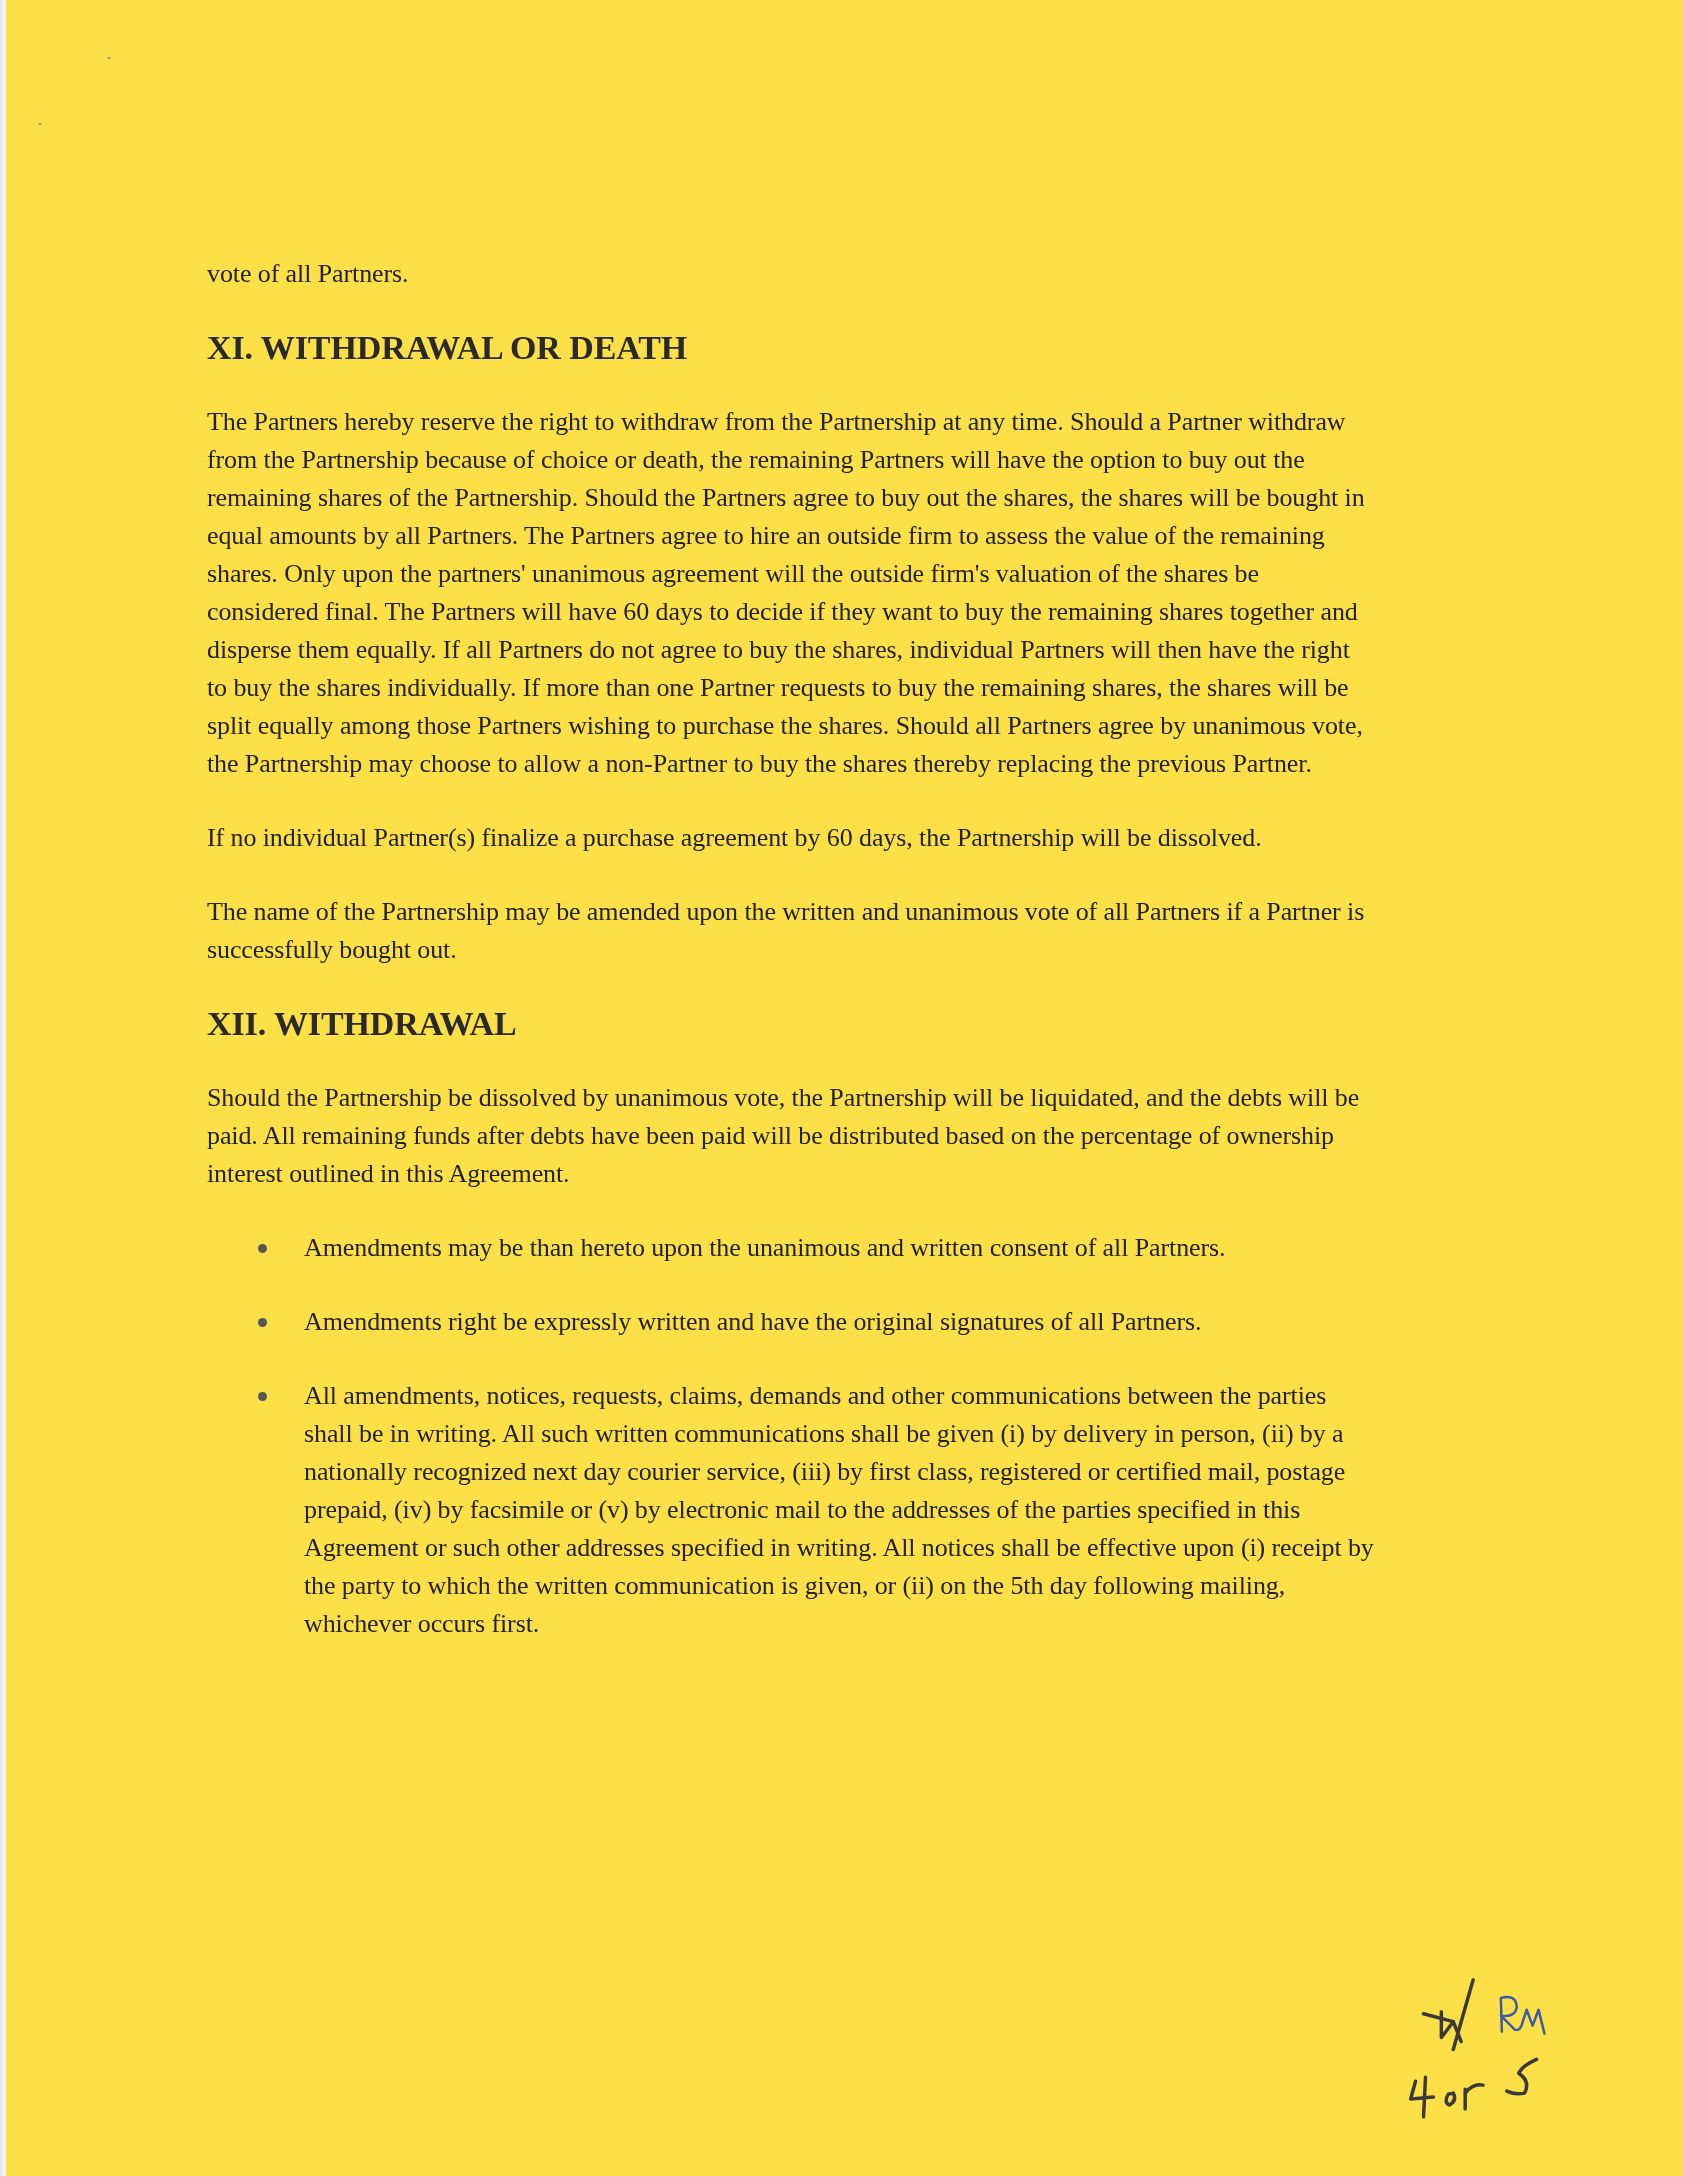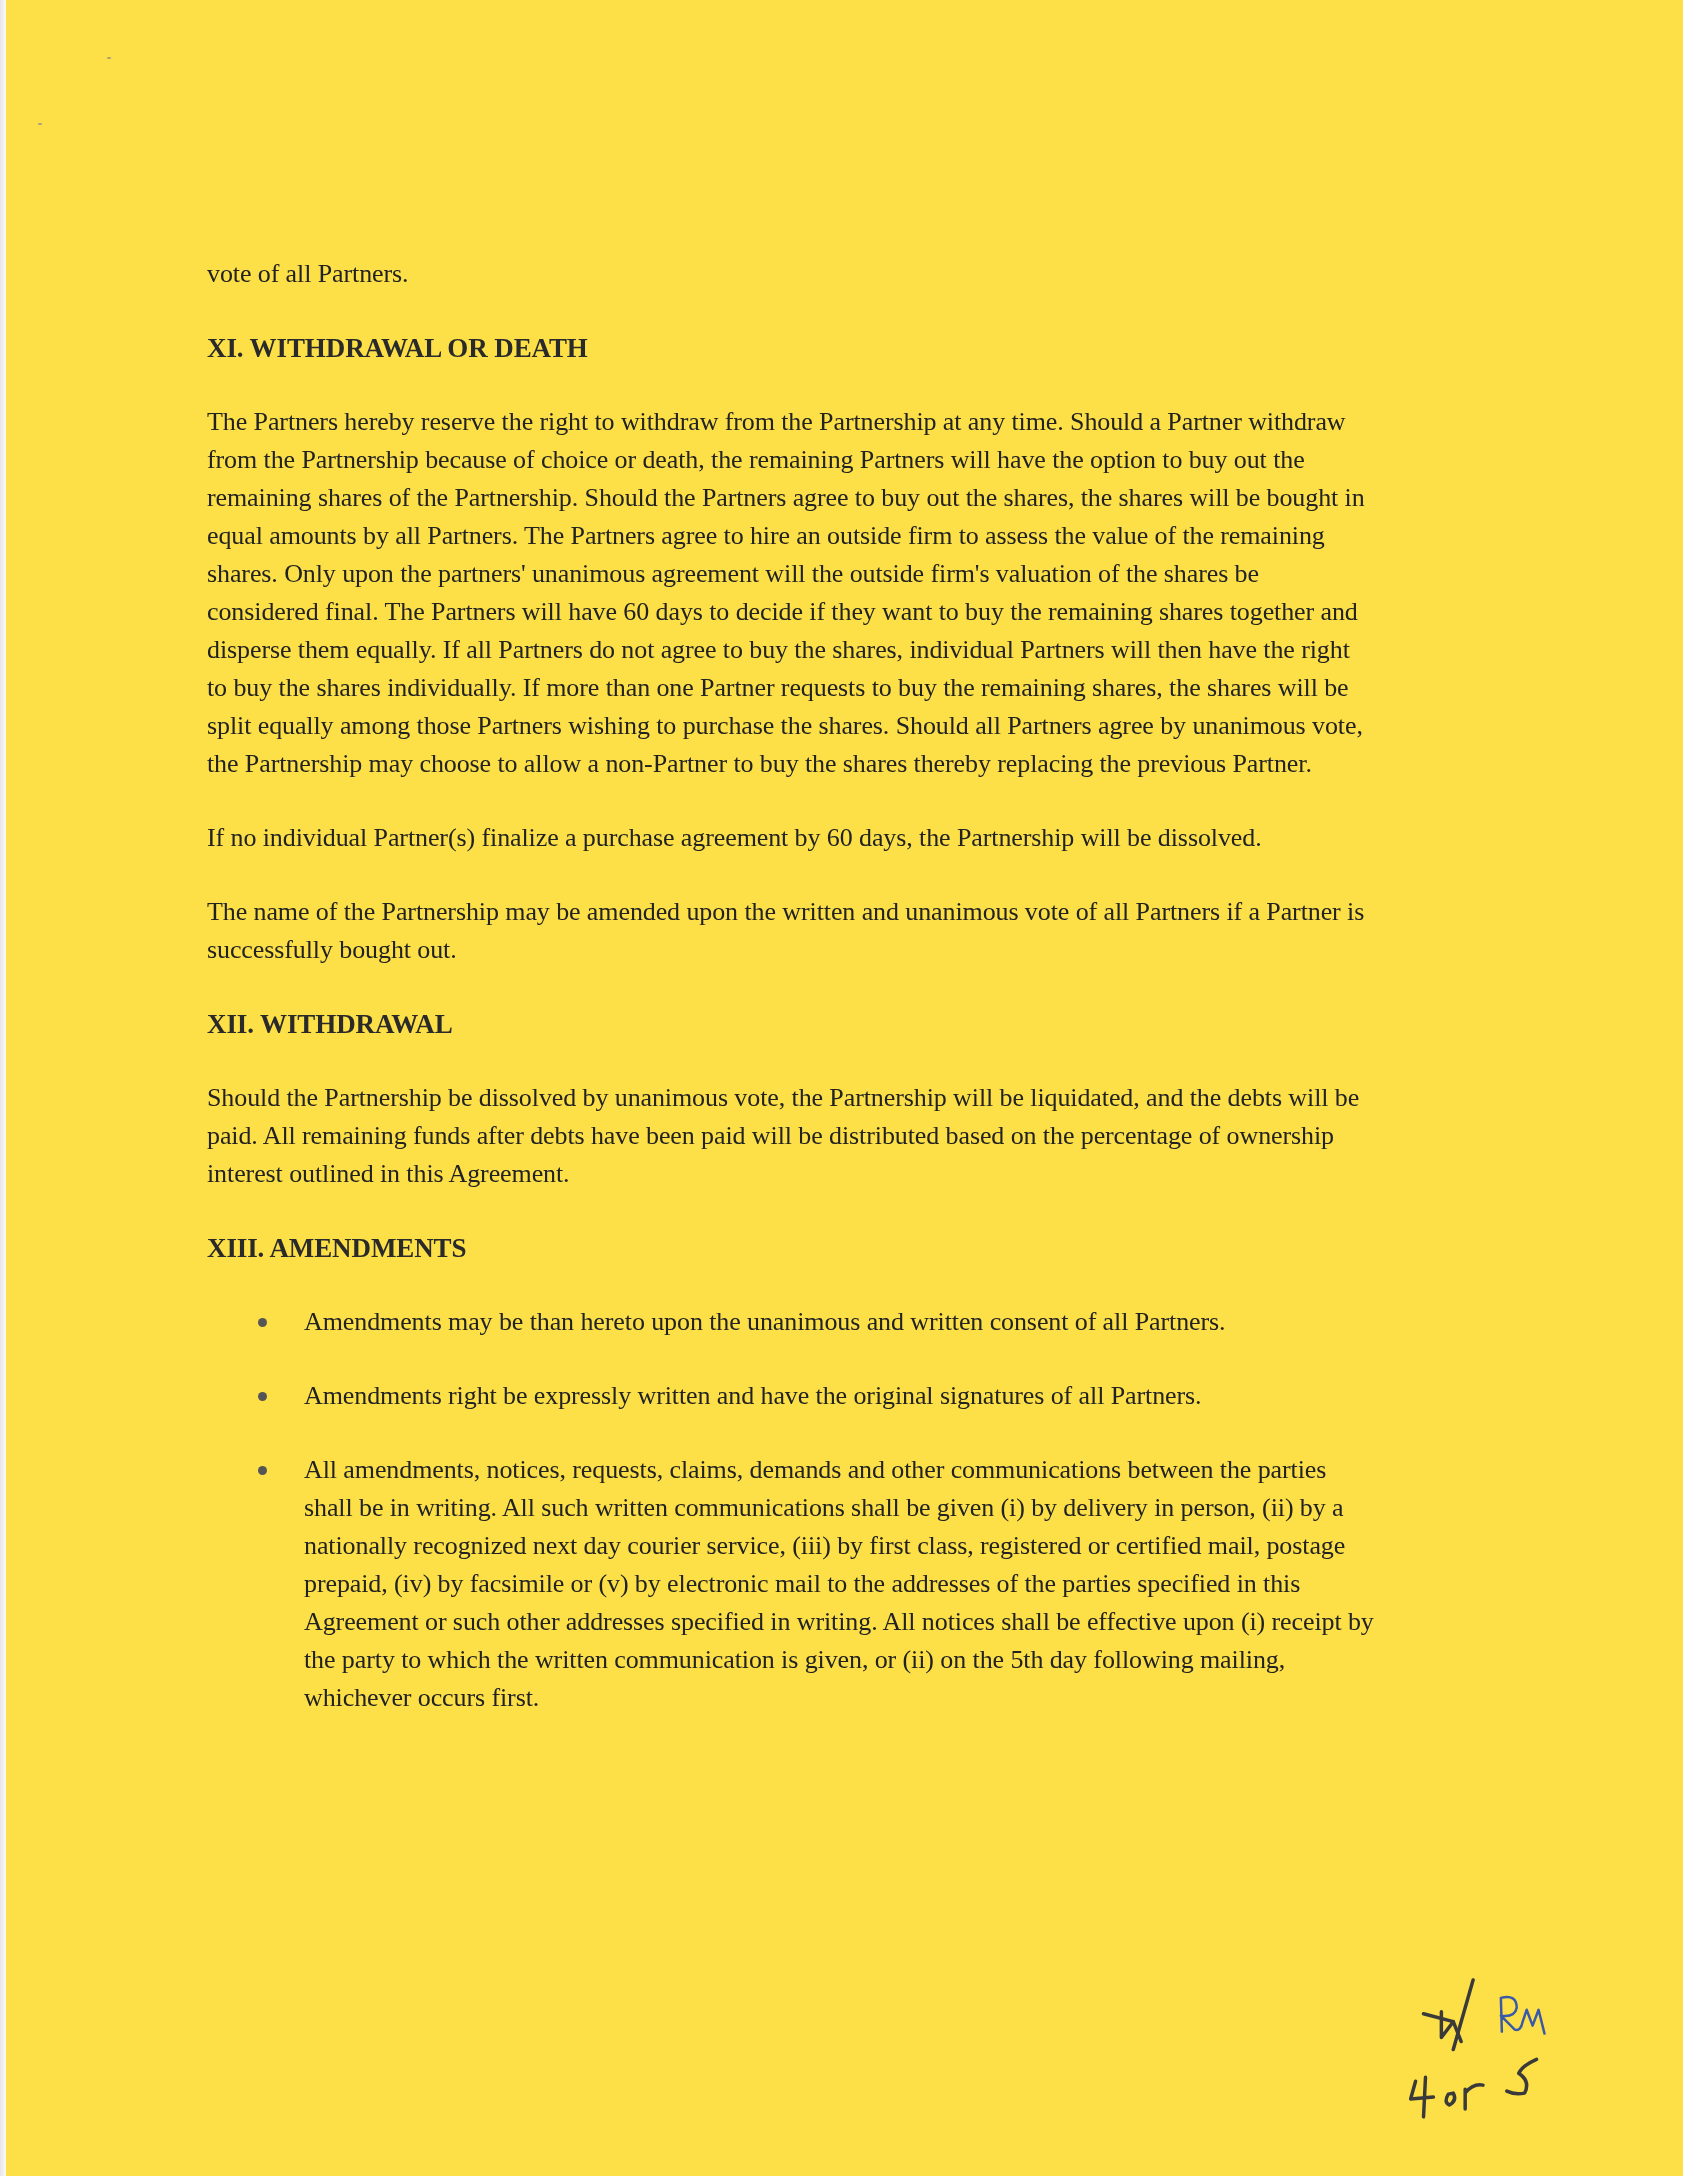--- a/index.html
+++ b/index.html
@@ -41,21 +41,21 @@
       width: 1168px;
       font-size: 26px;
       line-height: 38px;
       letter-spacing: -0.1px;
     }
     p {
       margin: 0 0 36px 0;
     }
     h2 {
       margin: 0 0 36px 0;
-      font-size: 27px;
+      font-size: 34px;
       line-height: 38px;
       font-weight: bold;
       color: #2a2a2a;
     }
     ul.bullets {
       list-style: none;
       margin: 0;
       padding: 0;
     }
     ul.bullets li {
@@ -98,21 +98,20 @@
       <p>If no individual Partner(s) finalize a purchase agreement by 60 days, the Partnership will be dissolved.</p>
       <p>The name of the Partnership may be amended upon the written and unanimous vote of all Partners if a Partner is successfully bought out.</p>
     </section>
 
     <section>
       <h2>XII. WITHDRAWAL</h2>
       <p>Should the Partnership be dissolved by unanimous vote, the Partnership will be liquidated, and the debts will be paid. All remaining funds after debts have been paid will be distributed based on the percentage of ownership interest outlined in this Agreement.</p>
     </section>
 
     <section>
-      <h2>XIII. AMENDMENTS</h2>
       <ul class="bullets">
         <li>
           <span class="bullet"></span>
           <span>Amendments may be than hereto upon the unanimous and written consent of all Partners.</span>
         </li>
         <li>
           <span class="bullet"></span>
           <span>Amendments right be expressly written and have the original signatures of all Partners.</span>
         </li>
         <li>

